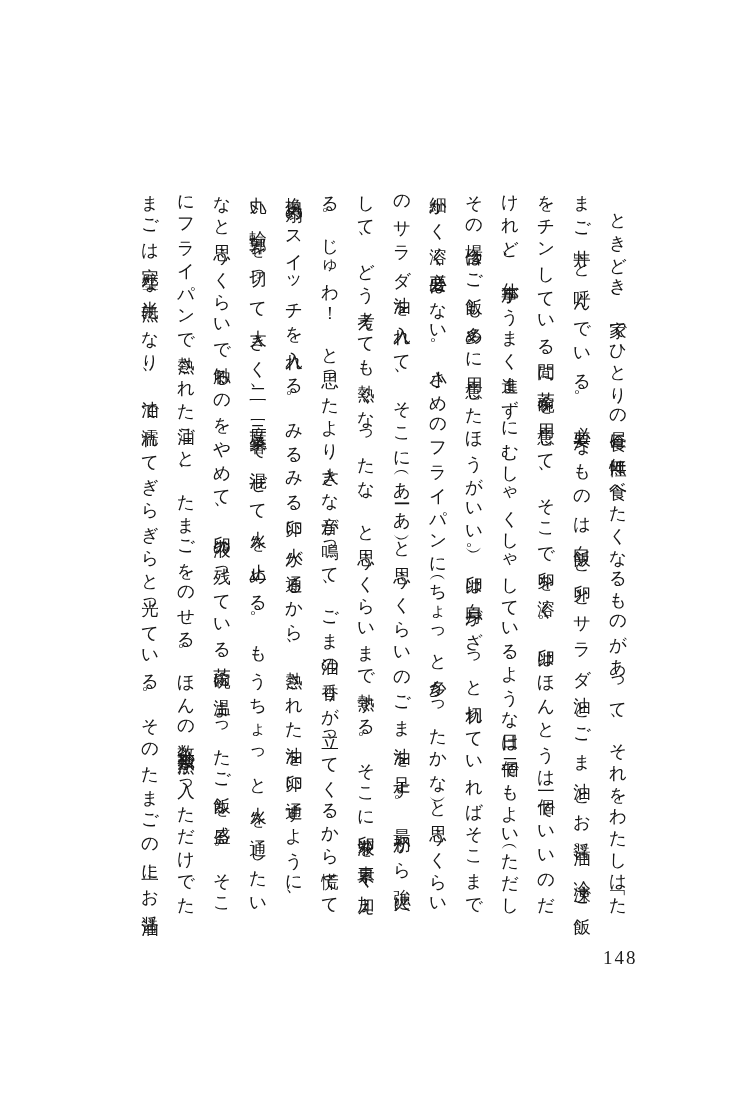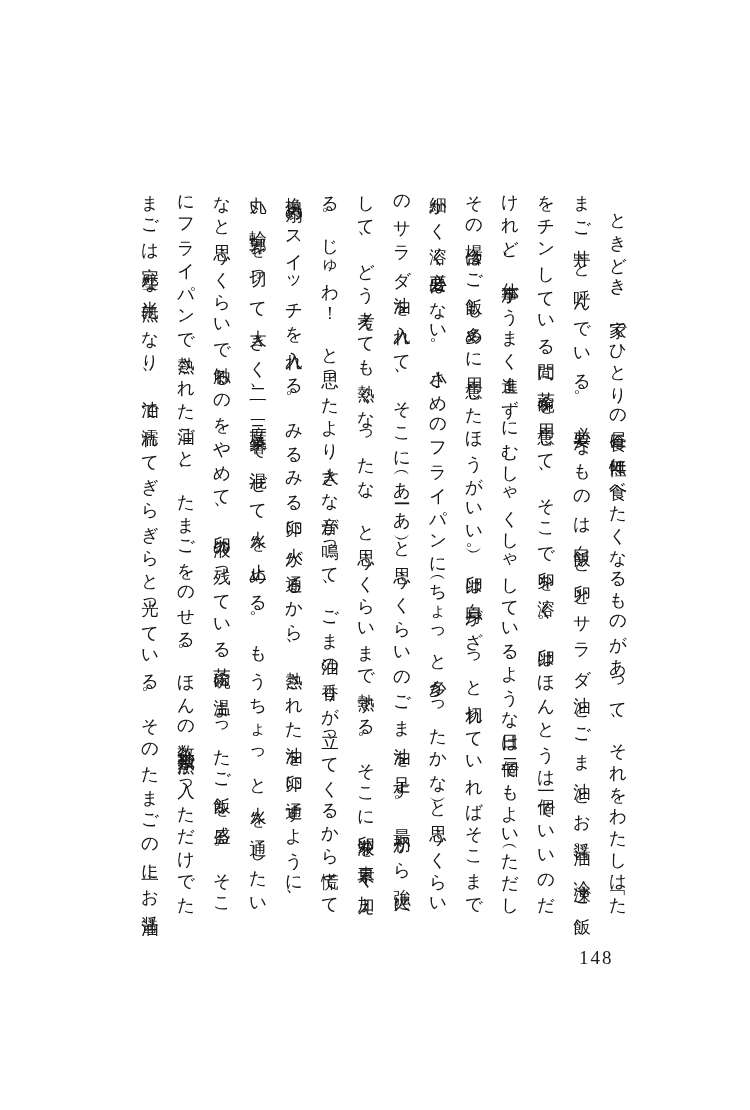--- a/index.html
+++ b/index.html
@@ -33,21 +33,21 @@
     line-height: 36px;
     text-align: justify;
     text-align-last: justify;
     word-break: break-all;
   }
   .tcol.indent {
     text-indent: 17.5px;
   }
   .page-number {
     position: absolute;
-    left: 579px;
+    left: 603px;
     top: 947px;
     font-size: 19px;
     letter-spacing: 2px;
     color: #1c1c1c;
     font-feature-settings: "onum" 1;
   }
 </style>
 </head>
 <body>
 

